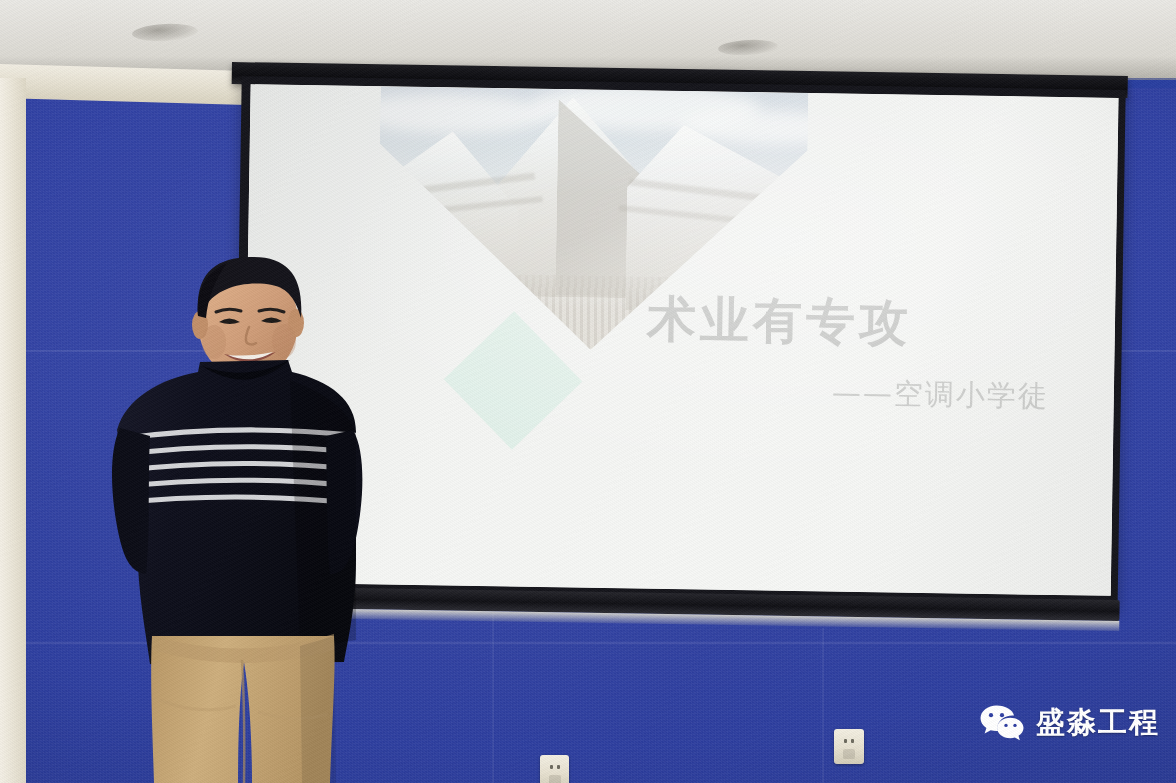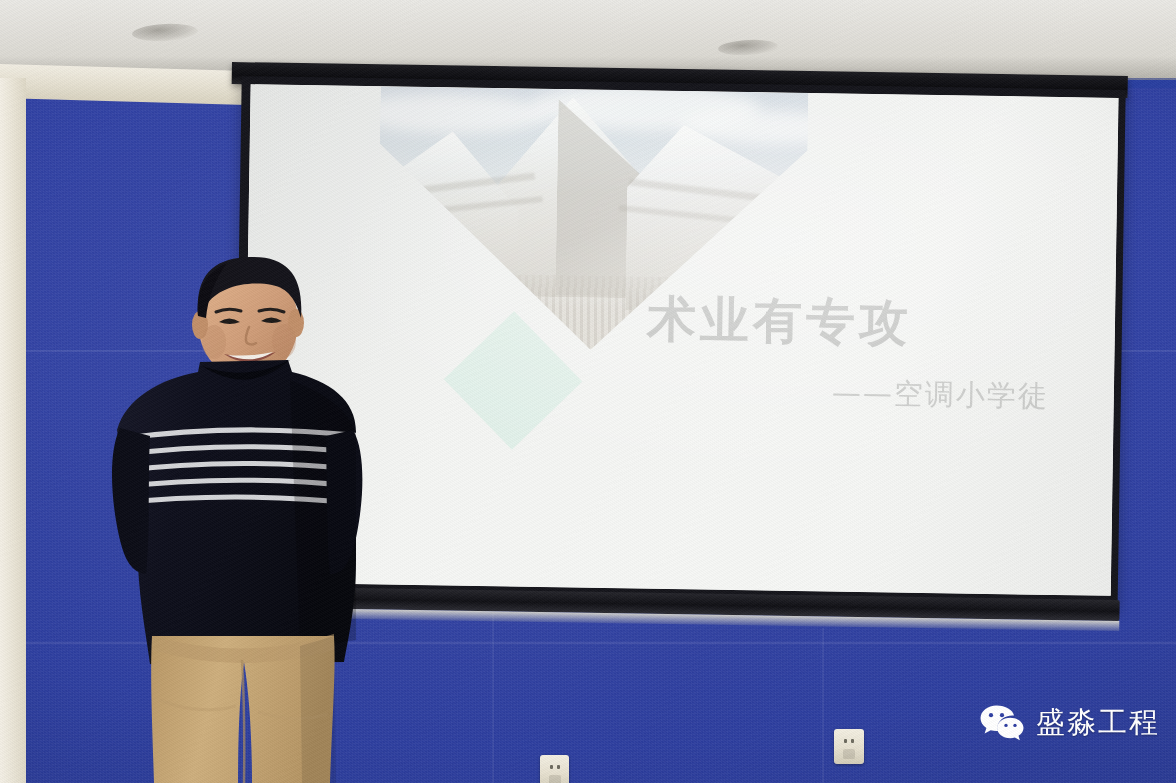--- a/index.html
+++ b/index.html
@@ -267,21 +267,21 @@
     right: 16px; bottom: 40px;
     display: flex;
     align-items: center;
     gap: 11px;
   }
   .wm-text {
     font-family: "DejaVu Sans", "Liberation Sans", sans-serif;
     font-size: 29px;
     color: #ffffff;
     letter-spacing: 2px;
-    font-weight: 400;
+    font-weight: 700;
     text-shadow: 0 1px 2px rgba(0,0,0,.35);
   }
 
   
   .grain {
     position: absolute; inset: 0;
     pointer-events: none;
     opacity: .05;
     background-image:
       repeating-linear-gradient(37deg, rgba(255,255,255,.5) 0 1px, rgba(0,0,0,.5) 1px 2px);

